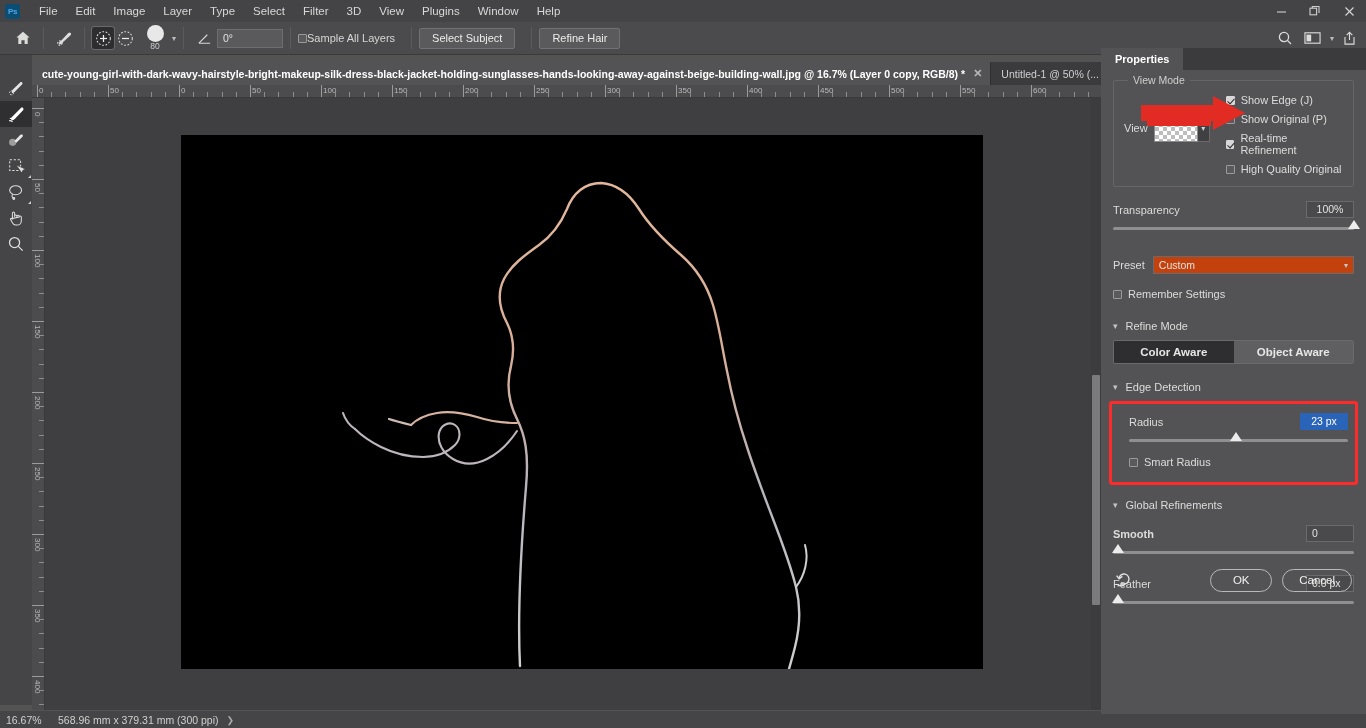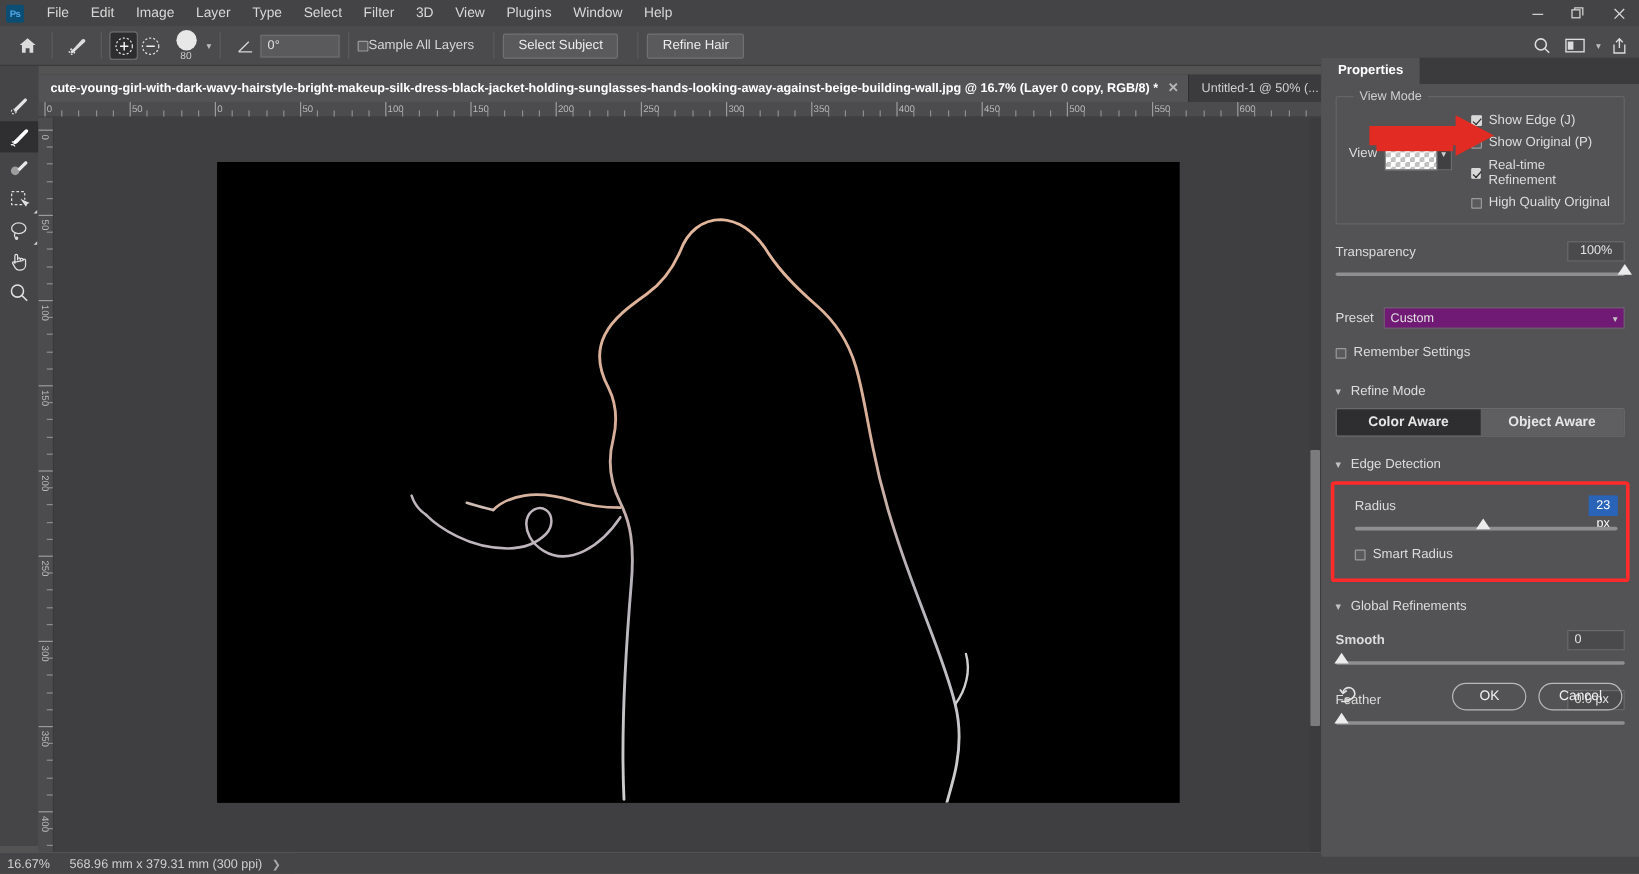--- a/index.html
+++ b/index.html
@@ -222,21 +222,21 @@
 
   .seg { display:flex; margin-top:8px; border:1px solid #6a6a6c; border-radius:2px; overflow:hidden; }
   .seg div {
     flex:1; height:22px; line-height:22px; text-align:center;
     font-size:11.5px; font-weight:bold; color:#e6e6e6; background:#5f5f61;
   }
   .seg div.on { background:#2e2e30; }
 
   .preset-row { display:flex; align-items:center; gap:8px; margin-top:12px; }
   .preset-select {
-    flex:1; height:18px; background:#701a75; border:1px solid #6a6a6c;
+    flex:1; height:18px; background:#c2410c; border:1px solid #6a6a6c;
     display:flex; align-items:center; justify-content:space-between;
     padding:0 5px; font-size:10.5px; color:#e2e2e2;
   }
 
   .red-box {
     position:absolute; left:8px; right:8px; border:3px solid #ff2b2b; border-radius:3px;
     pointer-events:none;
   }
   .red-arrow { position:absolute; pointer-events:none; }
 
@@ -695,21 +695,21 @@
       </div>
 
       <div class="sect-header" style="margin-top:17px;">
         <span class="tri">▾</span>
         <span>Edge Detection</span>
       </div>
 
       <div style="position:relative; margin-top:10px; padding:10px 6px 8px 16px;">
         <div class="row" style="justify-content:space-between;">
           <span style="font-size:11px;color:#dcdcdc;">Radius</span>
-          <div class="field sel" style="width:24px;text-align:center;">23 px</div>
+          <div class="field sel" style="width:48px;text-align:center;">23 px</div>
         </div>
         <div class="slider-track">
           <div class="slider-knob" style="left:46%;"></div>
         </div>
         <div class="chkrow" style="margin-top:14px;">
           <span class="cb"></span>
           <span class="chklabel">Smart Radius</span>
         </div>
 
         <div class="red-box" style="left:-4px; right:-4px; top:-2px; bottom:-2px;"></div>

